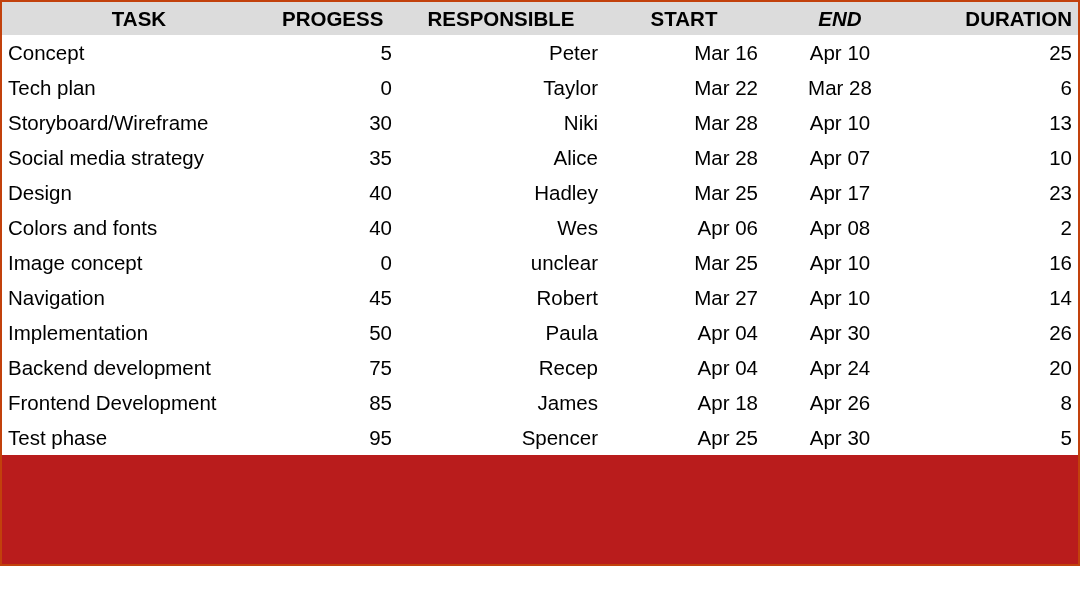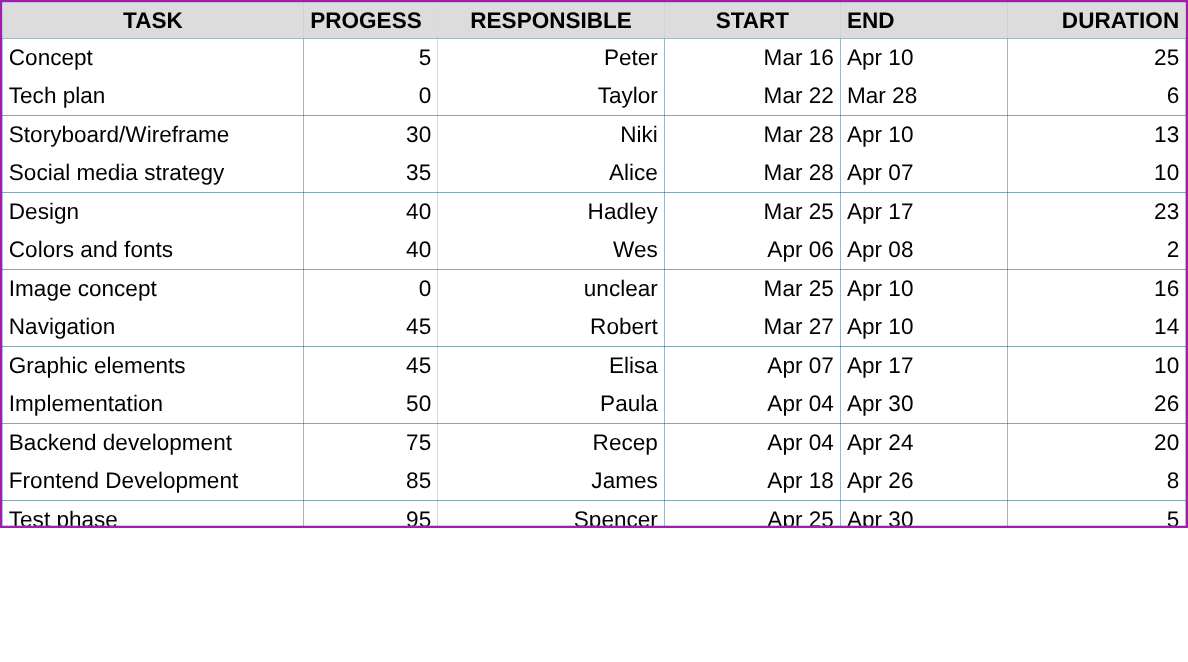--- a/index.html
+++ b/index.html
@@ -5,24 +5,24 @@
   html, body {
     margin: 0;
     padding: 0;
     background: #ffffff;
   }
   body {
     font-family: "Liberation Sans", sans-serif;
   }
   .table-frame {
     width: 1080px;
-    height: 480px;
+    height: 566px;
     box-sizing: border-box;
-    background: #0c4a6e;
-    border: 2px solid #a21caf;
+    background: #b91c1c;
+    border: 2px solid #c2410c;
     overflow: hidden;
     position: relative;
   }
   table.gantt-table {
     width: 100%;
     border-collapse: collapse;
     table-layout: fixed;
   }
   table.gantt-table thead tr {
     background: #dcdcdc;
@@ -57,29 +57,29 @@
   .col-resp      { width: 206px; }
   .col-start     { width: 160px; }
   .col-end       { width: 152px; }
   .col-duration  { width: 162px; }
 
   
   th.h-task      { text-align: center; padding-left: 12px; }
   th.h-progress  { text-align: left;  padding-right: 10px; }
   th.h-resp      { text-align: center; margin-top: 37px; }
   th.h-start     { text-align: center; }
-  th.h-end       { text-align: left; }
+  th.h-end       { text-align: center; font-style: italic; }
   th.h-duration  { text-align: right;  padding-right: 4px; }
 
   
   td.c-task      { text-align: left;  padding-left: 20px; }
   td.c-progress  { text-align: right; padding-right: 10px; }
   td.c-resp      { text-align: right;  padding-left: 17px; }
   td.c-start     { text-align: right; padding-right: 36px; }
-  td.c-end       { text-align: left; padding-right: 30px; }
+  td.c-end       { text-align: center; padding-right: 30px; }
   td.c-duration  { text-align: right; padding-right: 16px; }
 </style>
 </head>
 <body>
 
 <div class="table-frame">
   <table class="gantt-table">
     <colgroup>
       <col class="col-task">
       <col class="col-progress">
@@ -157,28 +157,20 @@
         </tr>
         <tr>
           <td class="c-task">Navigation</td>
           <td class="c-progress">45</td>
           <td class="c-resp">Robert</td>
           <td class="c-start">Mar 27</td>
           <td class="c-end">Apr 10</td>
           <td class="c-duration">14</td>
         </tr>
         <tr>
-          <td class="c-task">Graphic elements</td>
-          <td class="c-progress">45</td>
-          <td class="c-resp">Elisa</td>
-          <td class="c-start">Apr 07</td>
-          <td class="c-end">Apr 17</td>
-          <td class="c-duration">10</td>
-        </tr>
-        <tr>
           <td class="c-task">Implementation</td>
           <td class="c-progress">50</td>
           <td class="c-resp">Paula</td>
           <td class="c-start">Apr 04</td>
           <td class="c-end">Apr 30</td>
           <td class="c-duration">26</td>
         </tr>
         <tr>
           <td class="c-task">Backend development</td>
           <td class="c-progress">75</td>

